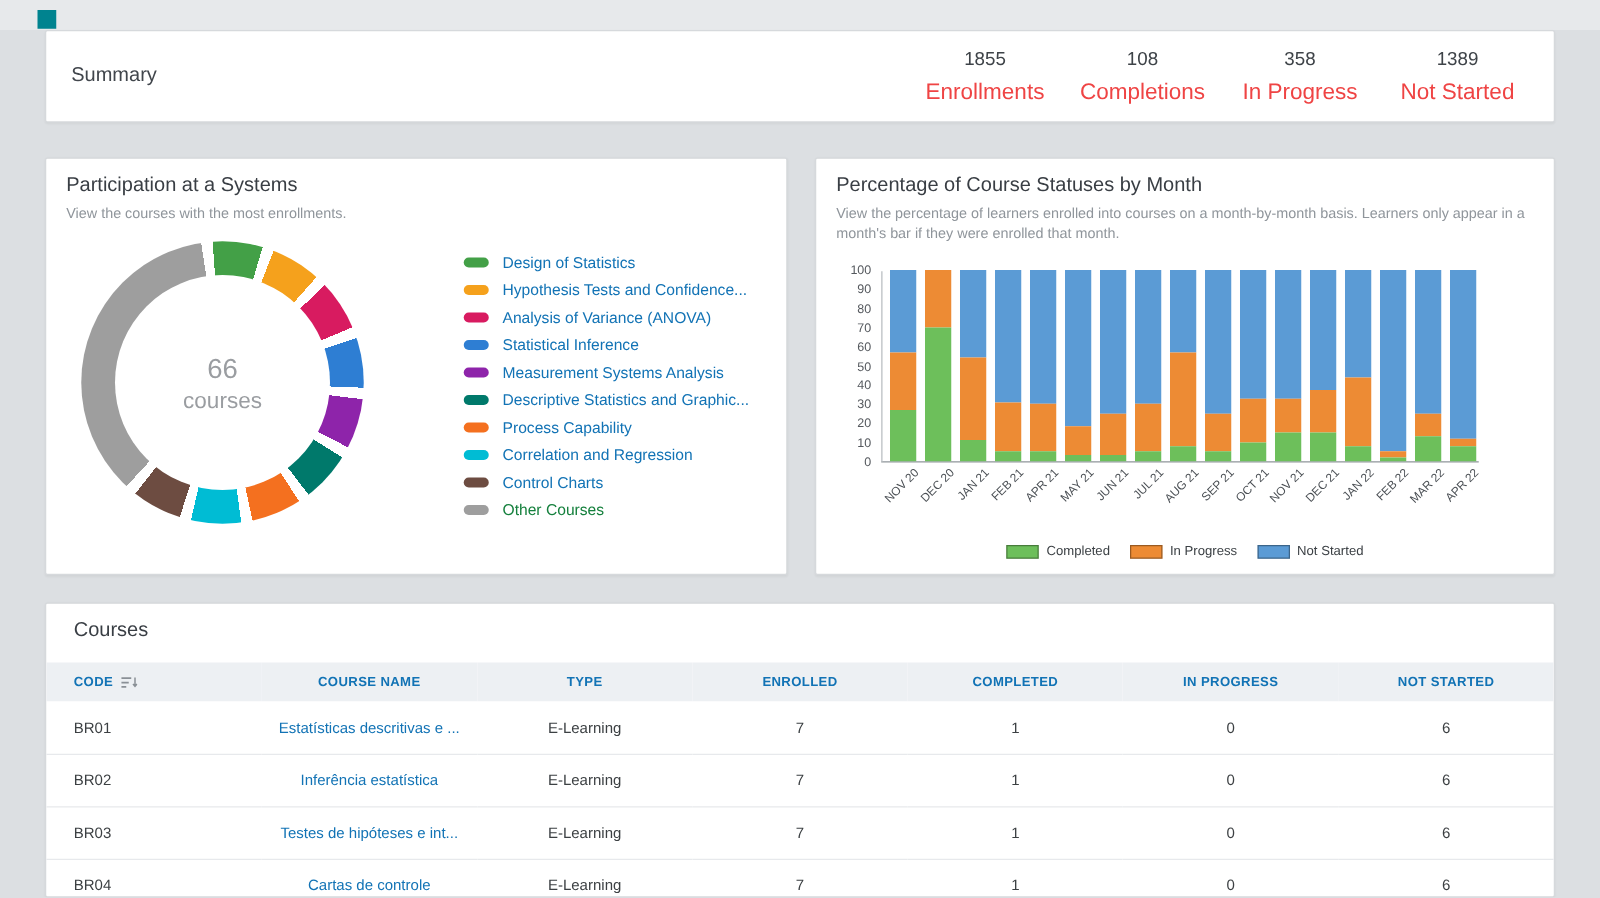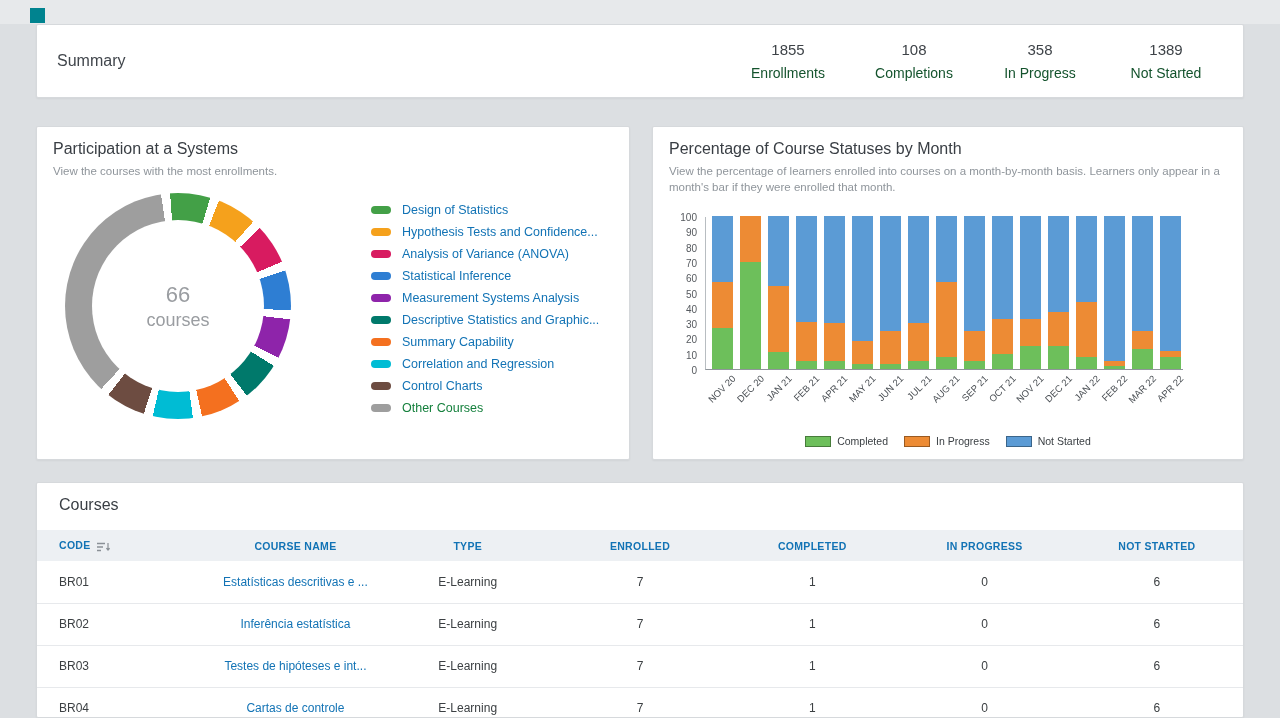--- a/index.html
+++ b/index.html
@@ -13,21 +13,21 @@
   .card { position:absolute; background:#ffffff; border:1px solid #d6d9dc; border-radius:2px;
           box-shadow:0 1px 2px rgba(0,0,0,0.05); }
 
   
   .summary-card { left:36px; top:24px; width:1208px; height:74px; }
   .summary-title { position:absolute; left:20px; top:50%; transform:translateY(-50%);
                    font-size:16px; color:#41464c; }
   .summary-stats { position:absolute; right:14px; top:0; bottom:0; display:flex; align-items:center; }
   .stat { width:126px; text-align:center; }
   .stat-value { font-size:15px; color:#3e4348; margin-bottom:7px; }
-  .stat-label { font-size:14px; color:#14532d; }
+  .stat-label { font-size:18px; color:#ef4444; }
 
   
   .participation-card { left:36px; top:126px; width:594px; height:334px; }
   .statuses-card { left:652px; top:126px; width:592px; height:334px; }
   .card-title { position:absolute; left:16px; top:13px; font-size:16px; color:#393e44; }
   .card-sub { position:absolute; left:16px; top:37px; font-size:11.5px; color:#8f959b; line-height:1.35; }
   .statuses-card .card-sub { width:562px; }
 
   
   .donut { position:absolute; left:28px; top:66px; width:226px; height:226px; border-radius:50%; }
@@ -135,21 +135,21 @@
         <div class="legend-item">
           <span class="swatch" style="background: rgb(142, 36, 170);"></span>
           <span class="legend-label">Measurement Systems Analysis</span>
         </div>
         <div class="legend-item">
           <span class="swatch" style="background: rgb(0, 121, 107);"></span>
           <span class="legend-label">Descriptive Statistics and Graphic...</span>
         </div>
         <div class="legend-item">
           <span class="swatch" style="background: rgb(244, 112, 31);"></span>
-          <span class="legend-label">Summary Capability</span>
+          <span class="legend-label">Process Capability</span>
         </div>
         <div class="legend-item">
           <span class="swatch" style="background: rgb(0, 188, 212);"></span>
           <span class="legend-label">Correlation and Regression</span>
         </div>
         <div class="legend-item">
           <span class="swatch" style="background: rgb(109, 76, 65);"></span>
           <span class="legend-label">Control Charts</span>
         </div>
         <div class="legend-item muted">

